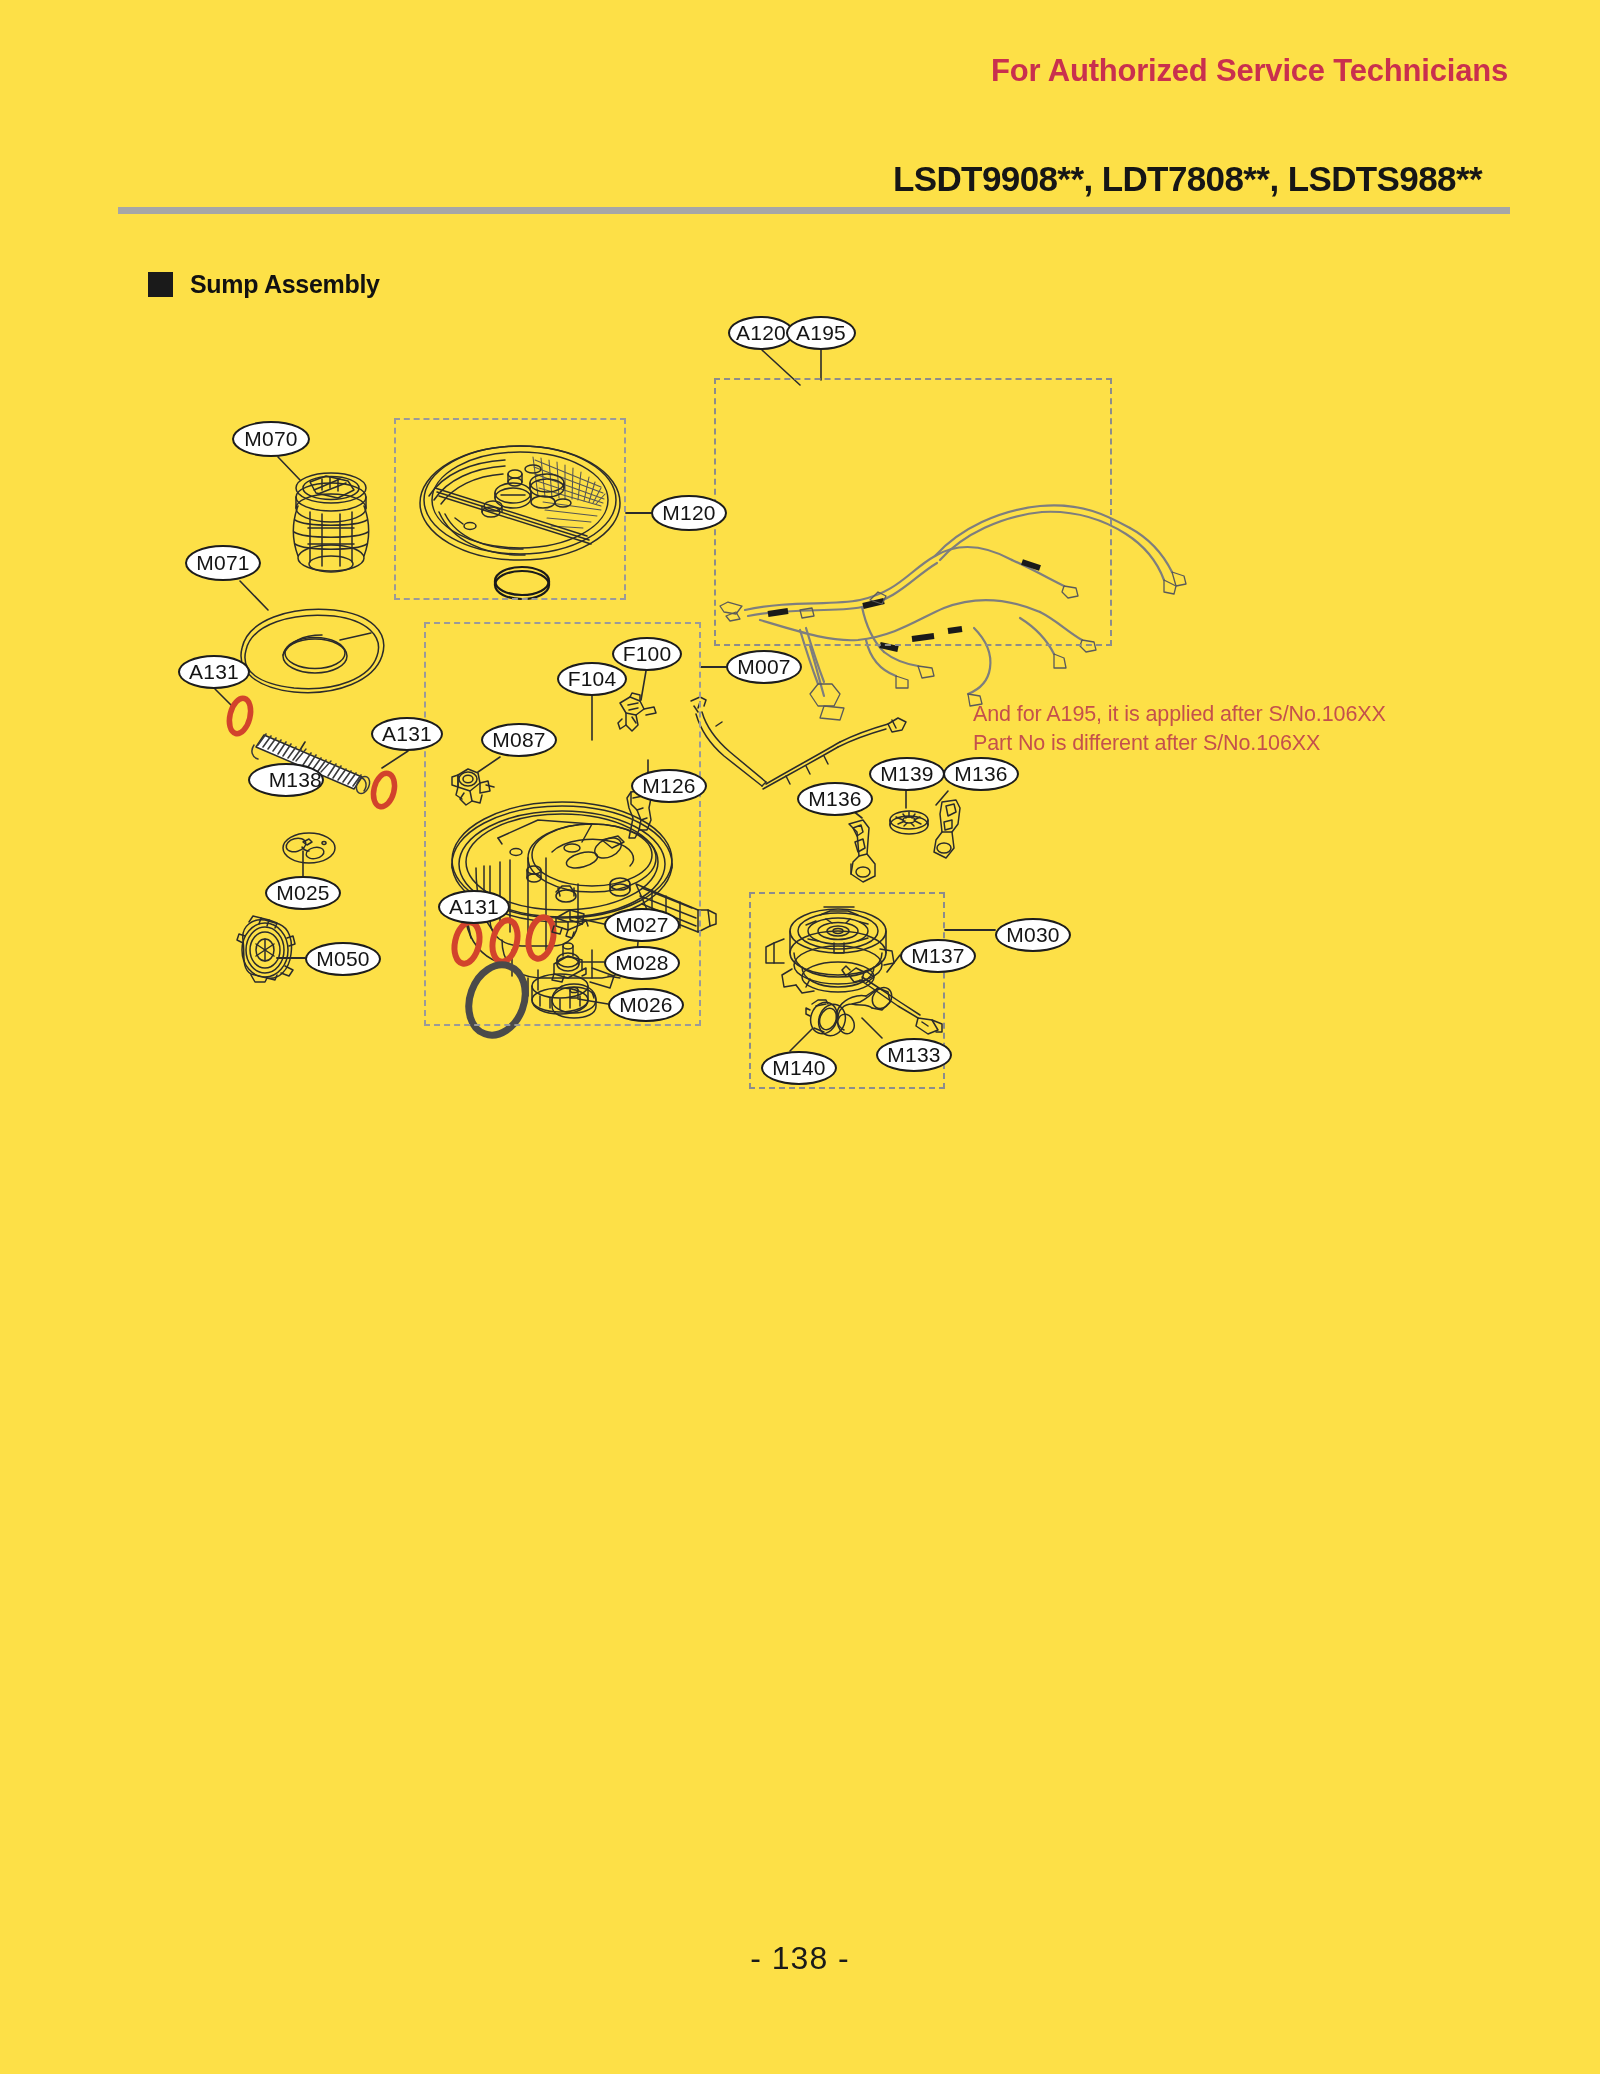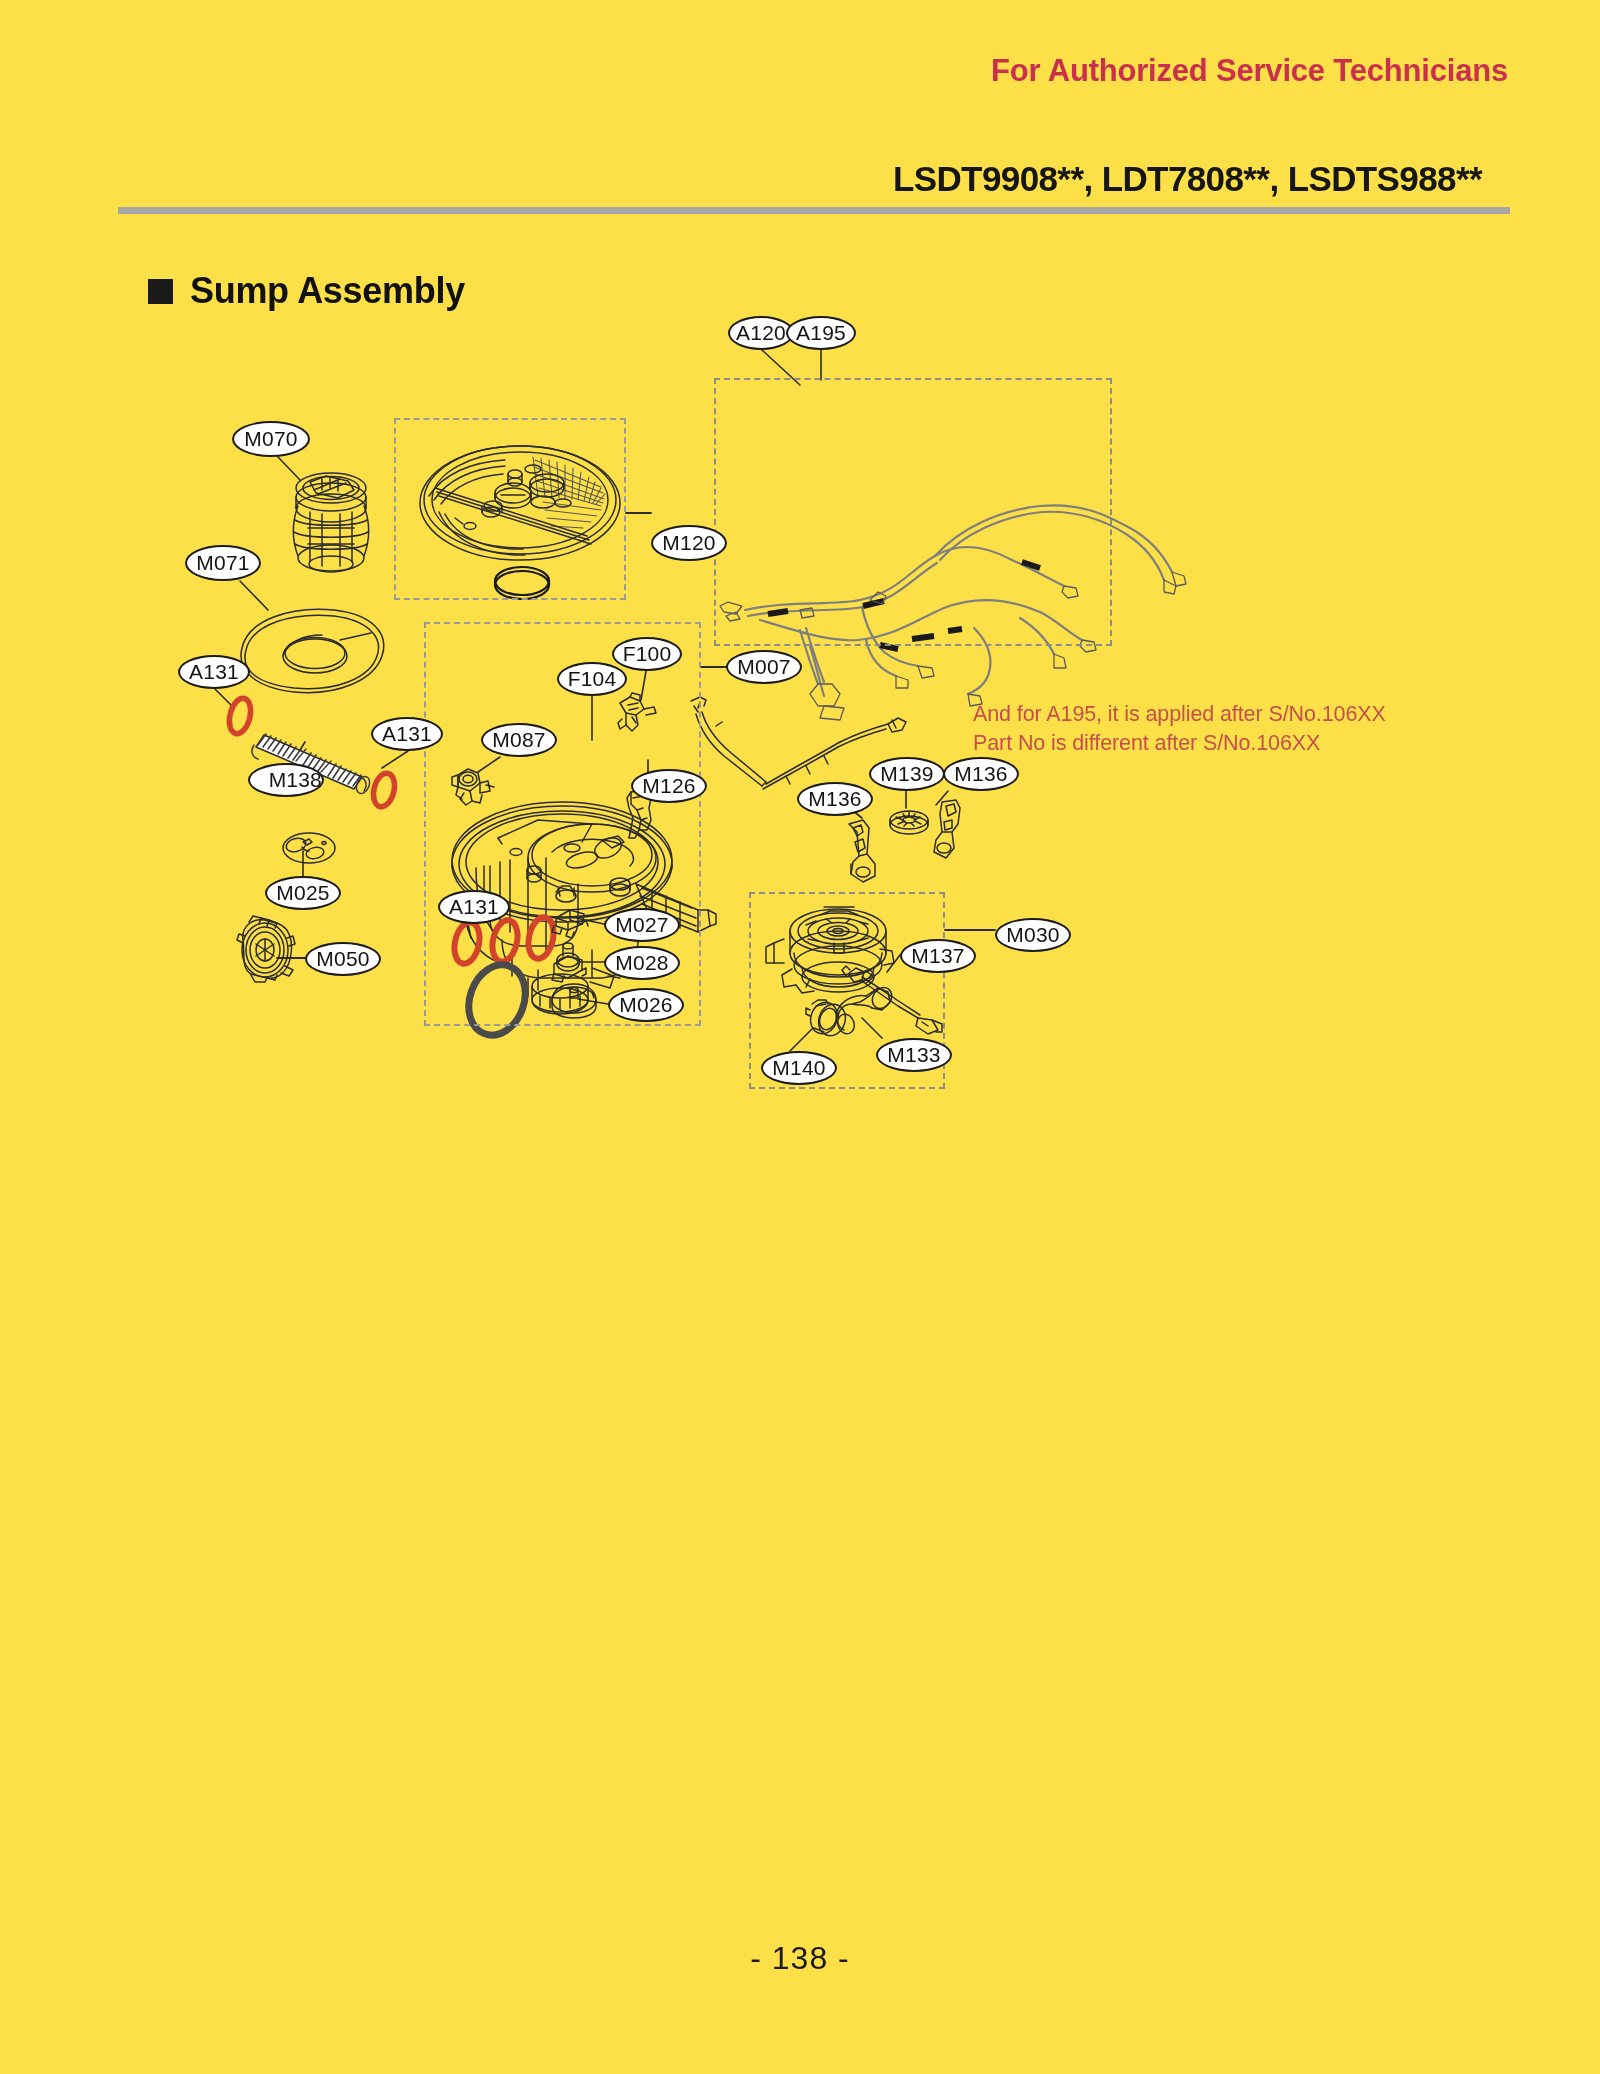--- a/index.html
+++ b/index.html
@@ -61,21 +61,21 @@
     align-items: center;
     gap: 17px;
   }
   #section-bullet {
     width: 25px;
     height: 25px;
     background: #1a1a1a;
     display: block;
   }
   #section-label {
-    font-size: 36px;
+    font-size: 25px;
     font-weight: bold;
     color: #111111;
     letter-spacing: -0.3px;
   }
 
   
   #footer-page {
     position: absolute;
     left: 0;
     right: 0;
@@ -679,21 +679,21 @@
 
   <div class="callout" style="left:728px; top:316px; width:66px; height:34px;">
       <span>A120</span>
     </div>
   <div class="callout" style="left:786px; top:316px; width:70px; height:34px;">
       <span>A195</span>
     </div>
   <div class="callout" style="left:232px; top:421px; width:78px; height:36px;">
       <span>M070</span>
     </div>
-  <div class="callout" style="left:651px; top:525px; width:76px; height:36px;">
+  <div class="callout" style="left:651px; top:495px; width:76px; height:36px;">
       <span>M120</span>
     </div>
   <div class="callout" style="left:185px; top:545px; width:76px; height:36px;">
       <span>M071</span>
     </div>
   <div class="callout" style="left:612px; top:637px; width:70px; height:34px;">
       <span>F100</span>
     </div>
   <div class="callout" style="left:726px; top:650px; width:76px; height:34px;">
       <span>M007</span>

